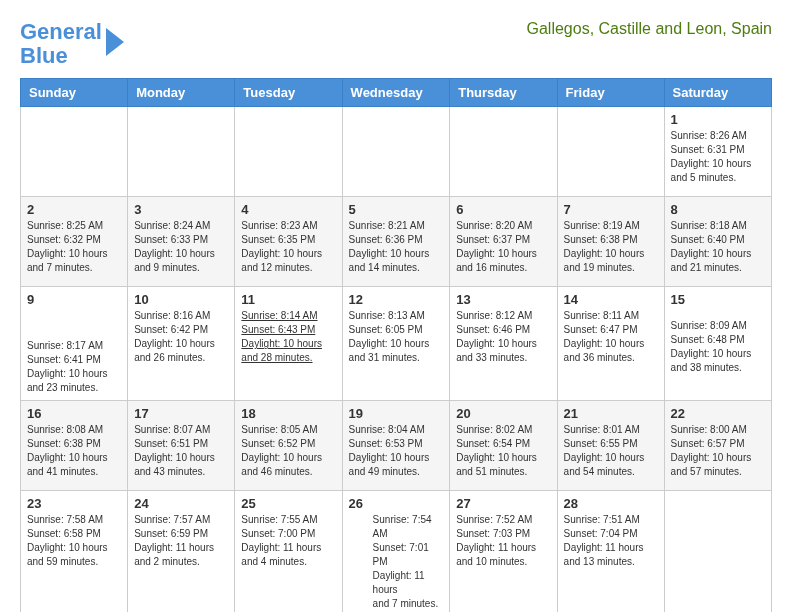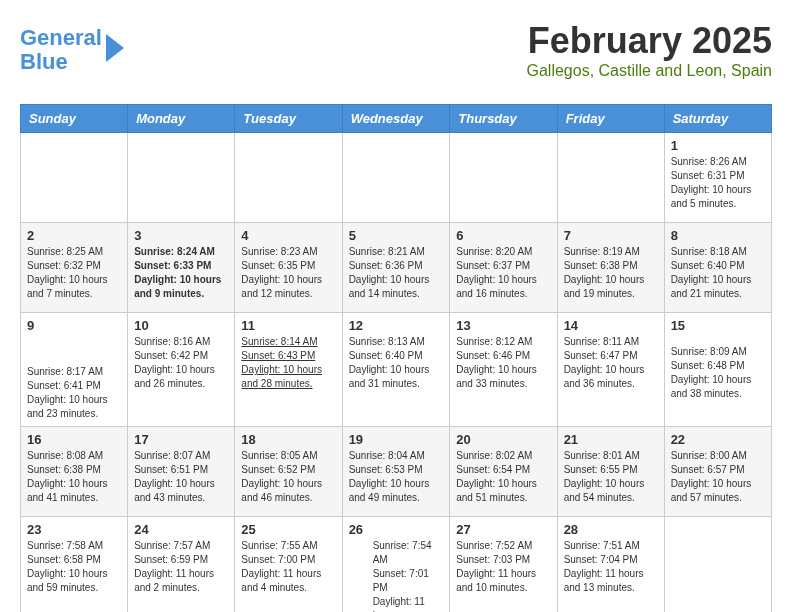--- a/index.html
+++ b/index.html
@@ -6,22 +6,22 @@
     body {
       font-family: Arial, sans-serif;
       background: #fff;
       width: 792px;
       min-height: 612px;
       padding: 20px;
     }
     .header {
       display: flex;
       justify-content: space-between;
-      align-items: center;
-      margin-bottom: 24px;
+      align-items: flex-start;
+      margin-bottom: 10px;
     }
     .logo {
       display: flex;
       align-items: center;
     }
     .logo-text {
       font-size: 22px;
       font-weight: bold;
       color: #333;
       line-height: 1.1;
@@ -89,38 +89,36 @@
       background: #f9f9f9;
     }
     tr:nth-child(odd) td {
       background-color: #fff;
     }
     tr:nth-child(even) td {
       background-color: #f5f5f5;
     }
     .calendar thead tr th {
       background-color: #4a90d9;
-      font-style: italic;
     }
   </style>
 </head>
 <body>
 
 <div class="header">
   <div class="logo">
     <div>
       <div class="logo-text">
         <span>General</span><br>
         <span>Blue</span>
       </div>
     </div>
     <div class="logo-arrow"></div>
   </div>
   <div class="title-block">
-    <div class="month-title">February 2025</div>
     <div class="location">Gallegos, Castille and Leon, Spain</div>
   </div>
 </div>
 
 <table class="calendar">
   <thead>
     <tr>
     <th>Sunday</th>
         <th>Monday</th>
         <th>Tuesday</th>
@@ -149,21 +147,21 @@
       <tr>
         <td>
           <span class="day-num">2</span>
           <div class="day-info" style="white-space: pre-line;">Sunrise: 8:25 AM
 Sunset: 6:32 PM
 Daylight: 10 hours
 and 7 minutes.</div>
         </td>
         <td>
           <span class="day-num">3</span>
-          <div class="day-info" style="white-space: pre-line; font-weight: bold;">Sunrise: 8:24 AM
+          <div class="day-info" style="white-space: pre-line;">Sunrise: 8:24 AM
 Sunset: 6:33 PM
 Daylight: 10 hours
 and 9 minutes.</div>
         </td>
         <td>
           <span class="day-num">4</span>
           <div class="day-info" style="white-space: pre-line;">Sunrise: 8:23 AM
 Sunset: 6:35 PM
 Daylight: 10 hours
 and 12 minutes.</div>
@@ -215,21 +213,21 @@
         <td>
           <span class="day-num">11</span>
           <div class="day-info" style="white-space: pre-line; text-decoration: underline;">Sunrise: 8:14 AM
 Sunset: 6:43 PM
 Daylight: 10 hours
 and 28 minutes.</div>
         </td>
         <td>
           <span class="day-num">12</span>
           <div class="day-info" style="white-space: pre-line;">Sunrise: 8:13 AM
-Sunset: 6:40 PM
+Sunset: 6:05 PM
 Daylight: 10 hours
 and 31 minutes.</div>
         </td>
         <td>
           <span class="day-num">13</span>
           <div class="day-info" style="white-space: pre-line;">Sunrise: 8:12 AM
 Sunset: 6:46 PM
 Daylight: 10 hours
 and 33 minutes.</div>
         </td>

